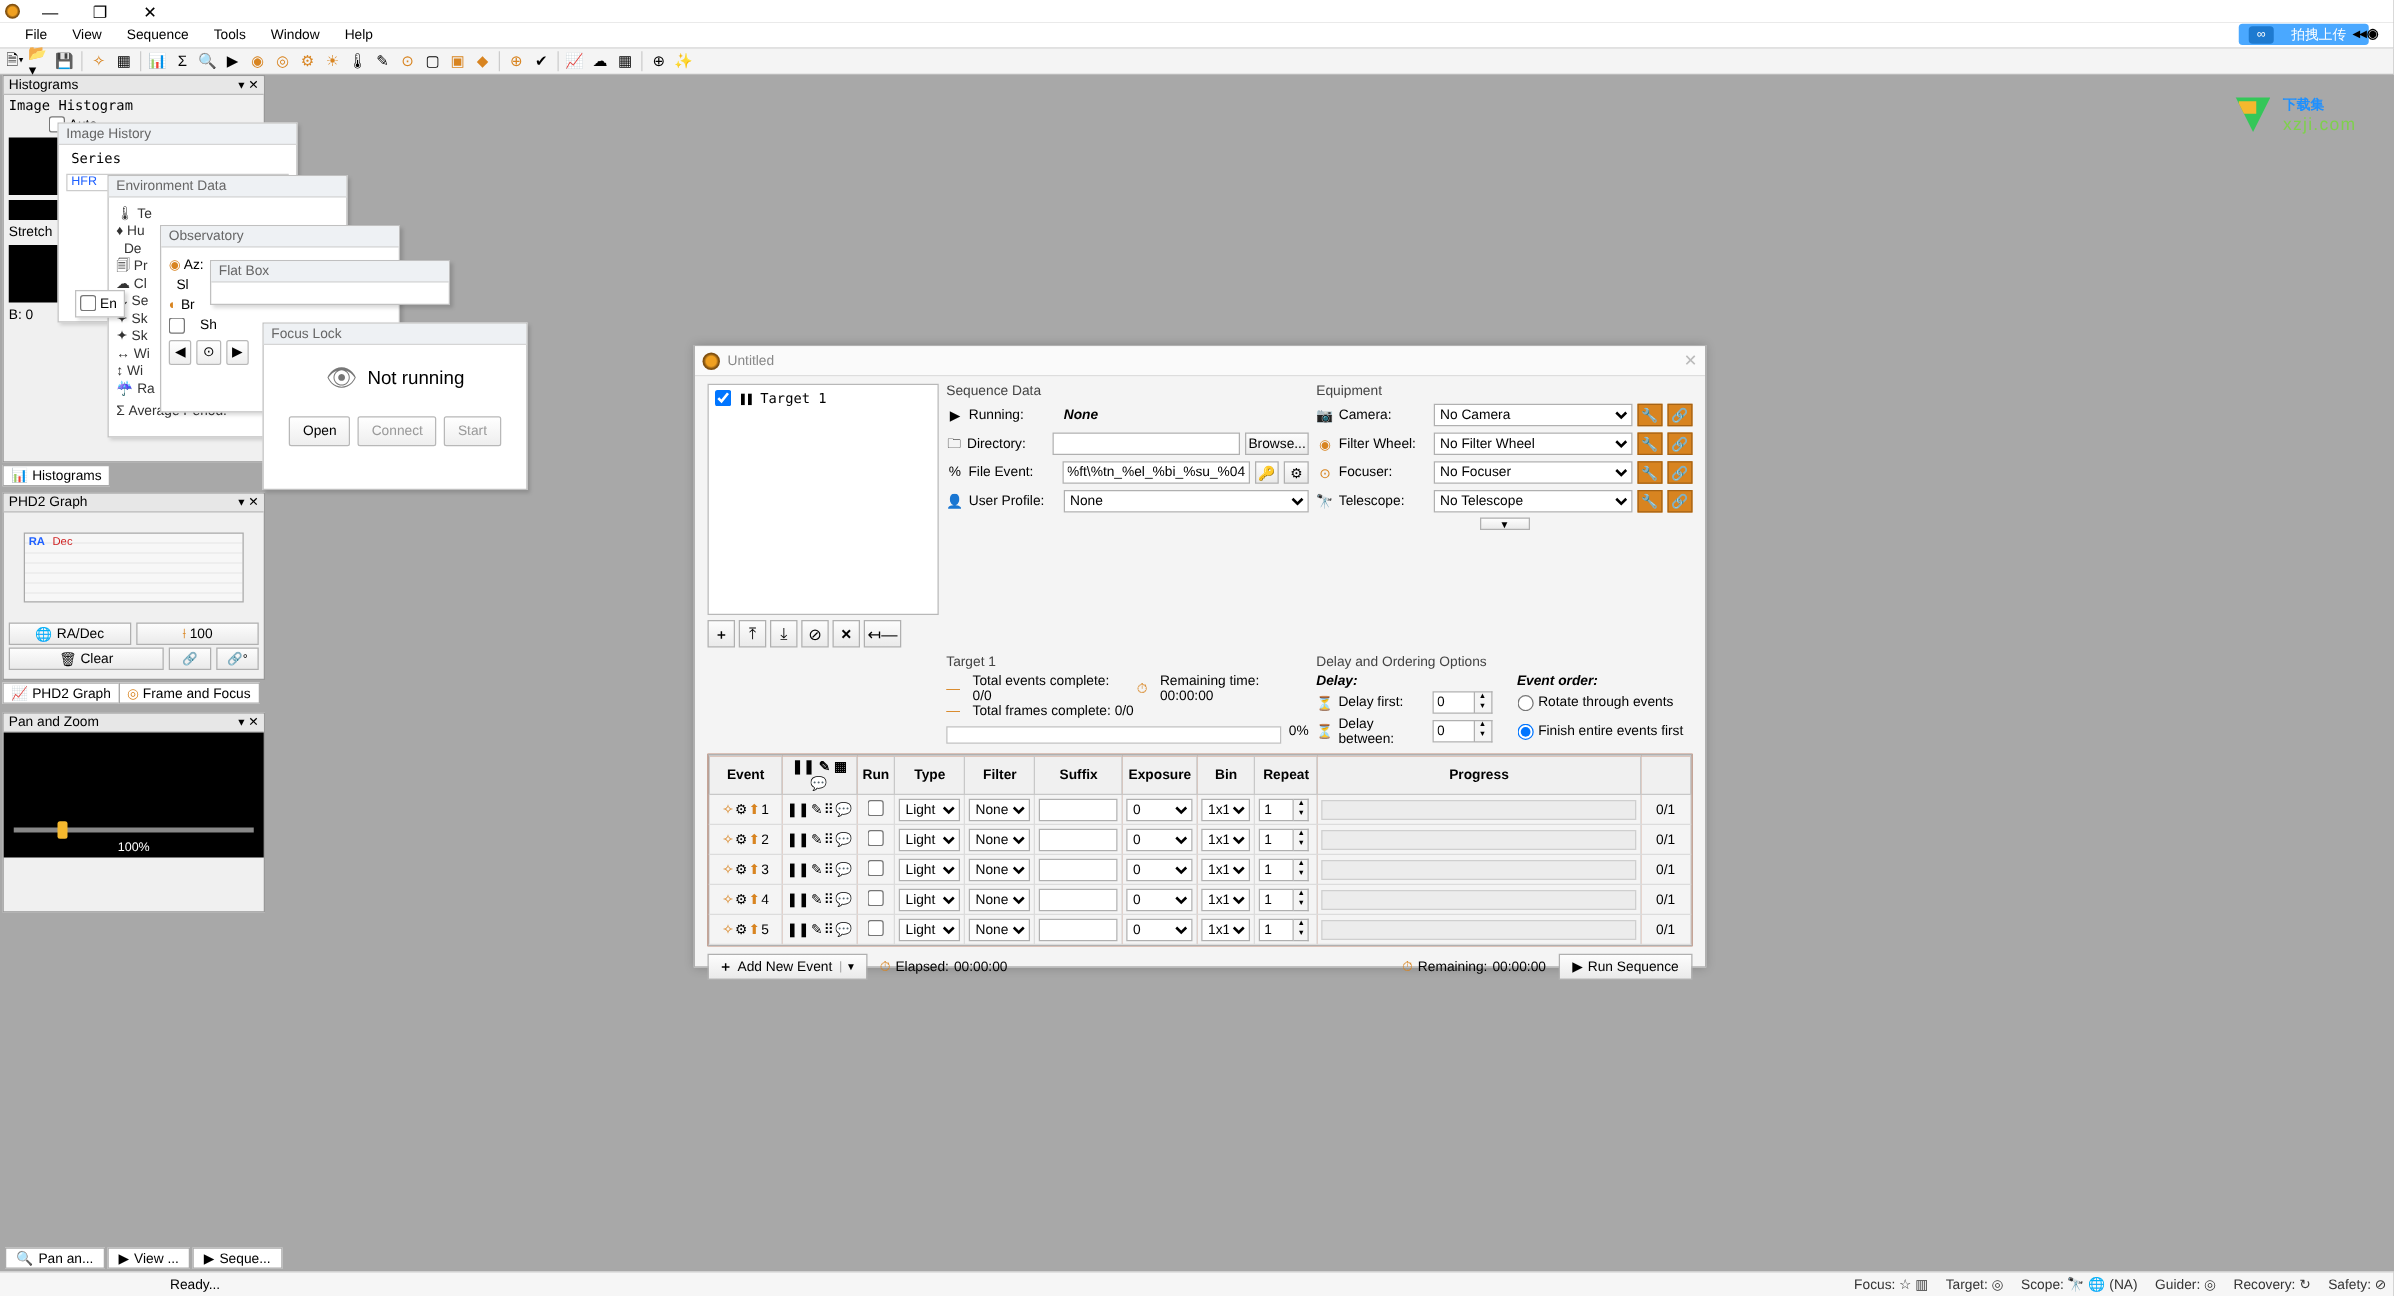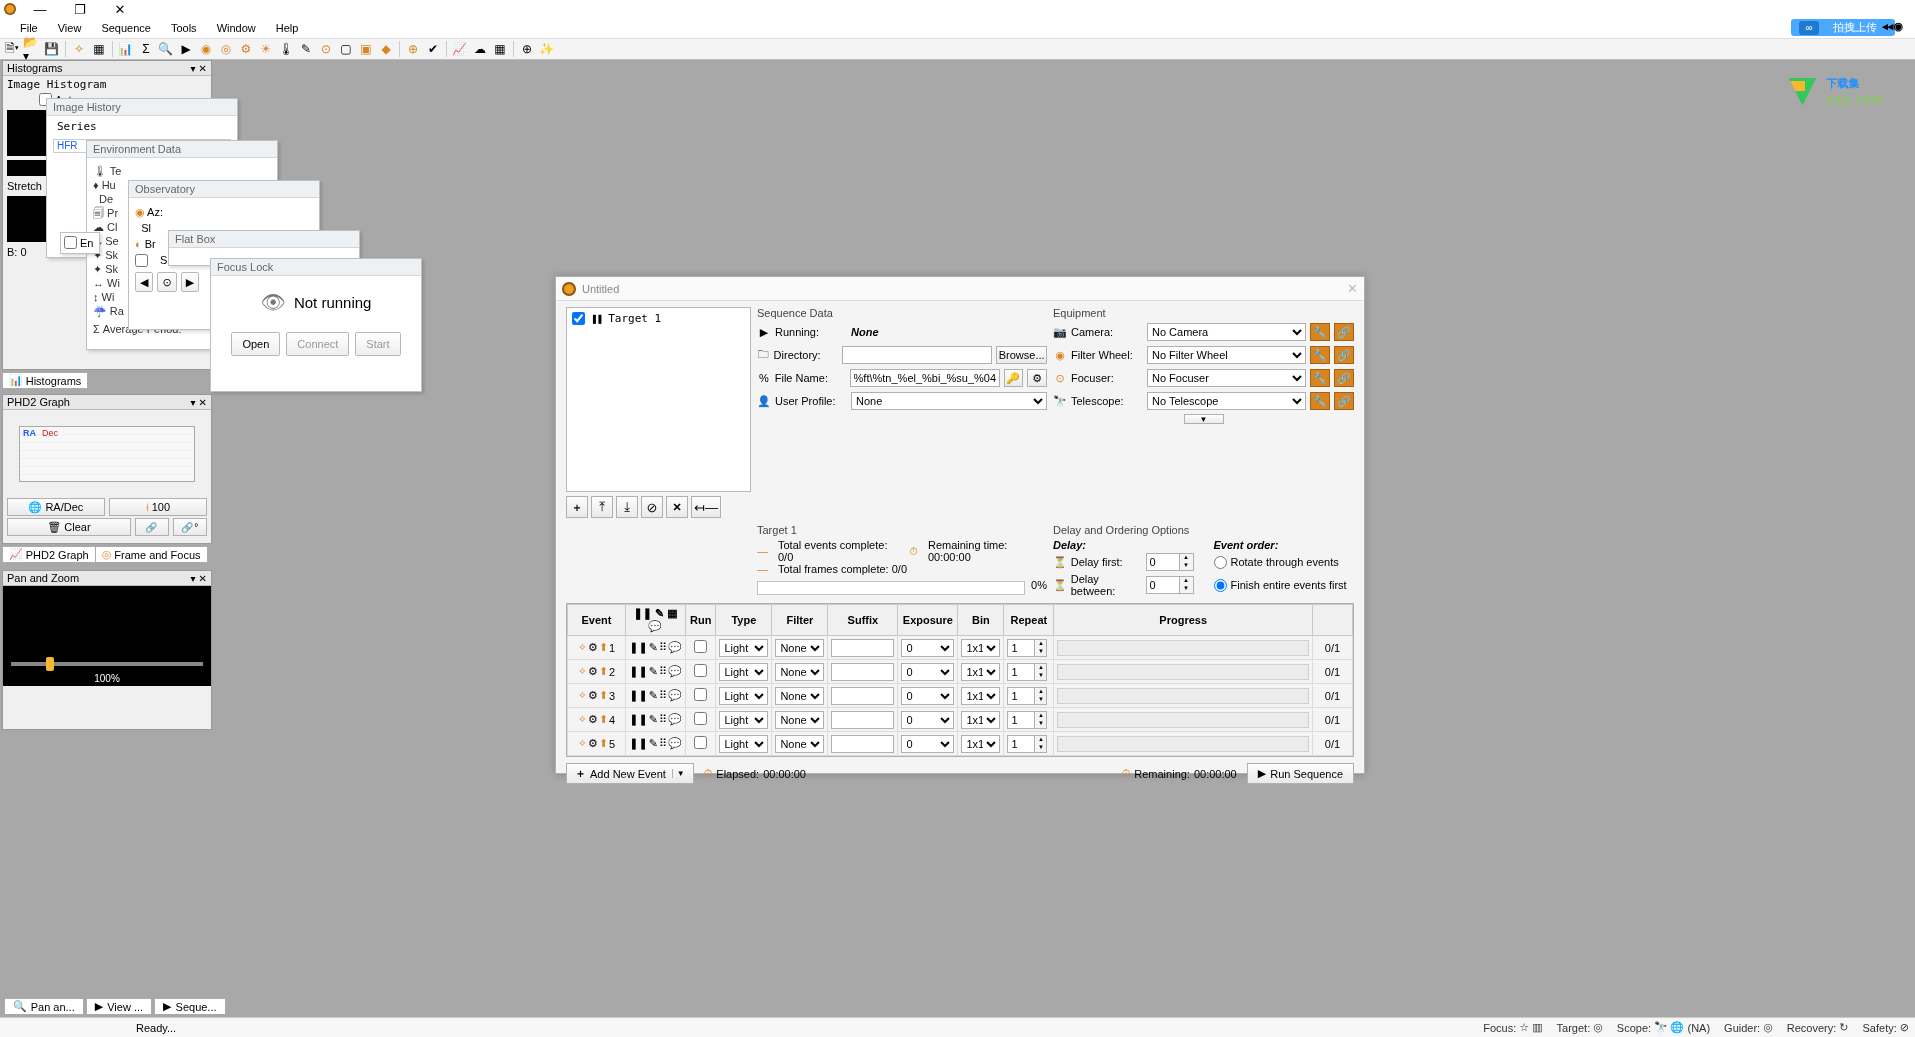--- a/index.html
+++ b/index.html
@@ -306,21 +306,21 @@
         <span class="smallbtn" style="padding:1px 4px">▶</span>
       </div>
   </div>
 </div>
 <div class="float" style="left:60px; top:232px; width:40px; height:22px;">
   <div style="display:flex; align-items:center; gap:3px; padding:3px;">
       <input type="checkbox" style="">
       <span>En</span>
     </div>
 </div>
-<div class="float" style="left:168px; top:230px; width:192px; height:36px;">
+<div class="float" style="left:168px; top:208px; width:192px; height:36px;">
   <div class="fhdr">
       <span>Flat Box</span>
       <span class="x"></span>
     </div>
 </div>
 <div class="float" style="left:210px; top:258px; width:212px; height:134px;">
   <div class="fhdr">
       <span>Focus Lock</span>
       <span class="x"></span>
     </div>
@@ -374,21 +374,21 @@
           <span class="val" style="font-style:italic;font-weight:bold">None</span>
         </div>
       <div class="kv">
           <span class="ic">🗀</span>
           <label>Directory:</label>
           <input class="boxinput" style="">
           <button class="browse">Browse...</button>
         </div>
       <div class="kv">
           <span class="ic">%</span>
-          <label>File Name:</label>
+          <label>File Event:</label>
           <input class="boxinput" value="%ft\%tn_%el_%bi_%su_%04" style="">
           <span class="iconbtn">🔑</span>
           <span class="iconbtn">⚙</span>
         </div>
       <div class="kv">
           <span class="ic orange">👤</span>
           <label>User Profile:</label>
           <select><option>None</option></select>
         </div>
     </div>

